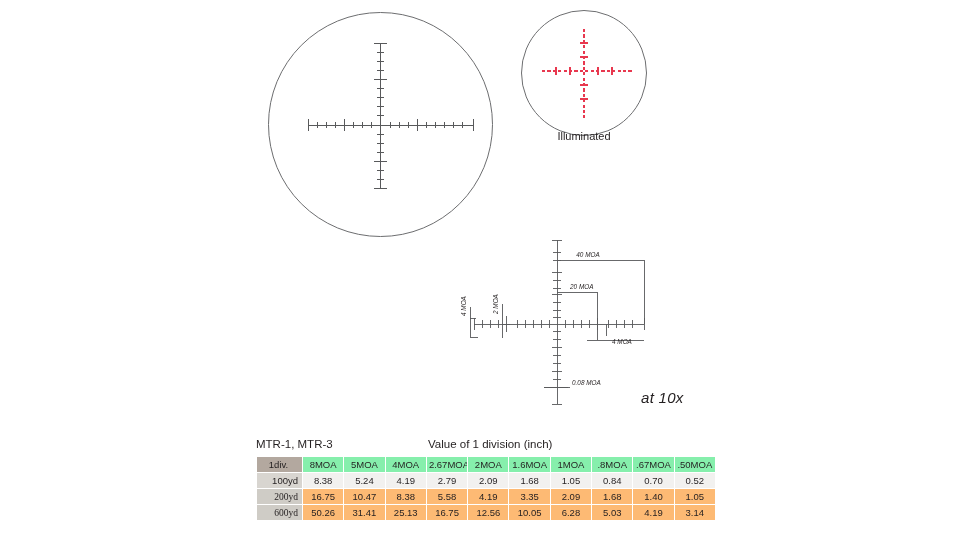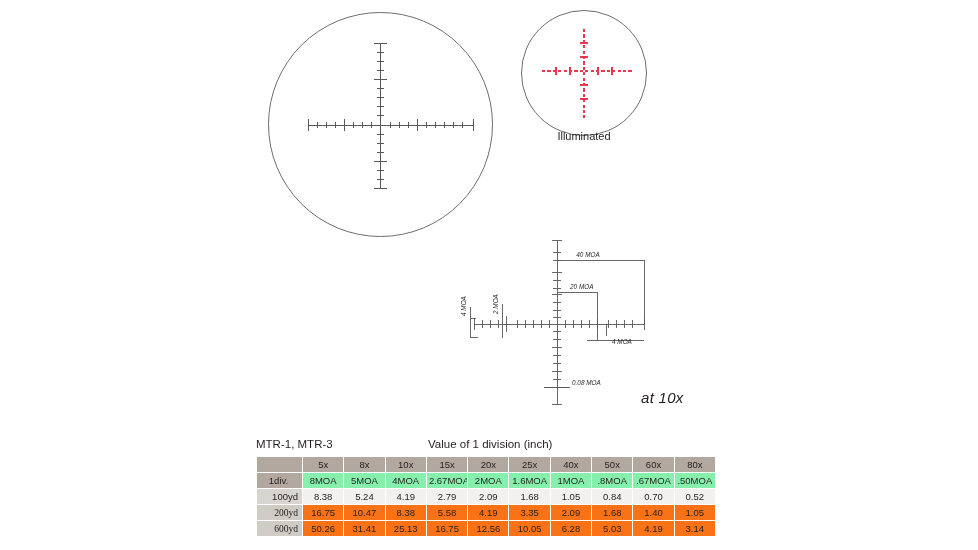--- a/index.html
+++ b/index.html
@@ -63,21 +63,21 @@
     white-space:nowrap;
     overflow:hidden;
   }
   table.spec col.c0{width:46px;}
   table.spec col.cx{width:41.3px;}
   tr.hdr-mag td{background:#b3a89f;font-size:9.5px;}
   tr.hdr-div td{background:#86efac;font-size:9.5px;}
   tr.hdr-mag td.corner,tr.hdr-div td.corner{background:#b3a89f;}
   tr.hdr-div td.corner{padding-right:4px;}
   tbody tr td{background:#f2f1ef;}
-  tbody tr.alt td{background:#f97316;}
+  tbody tr.alt td{background:#fdba74;}
   tbody tr td.rowhdr{background:#d8d5d0;text-align:right;padding-right:4px;}
   tbody tr.alt td.rowhdr{background:#cfccc6;text-align:right;padding-right:4px;font-family:Liberation Serif, serif;}
 </style>
 </head>
 <body>
 
 <div class="stage">
 
   <div class="abs" id="main-reticle-circle"></div>
 
@@ -263,33 +263,20 @@
           <col class="cx">
           <col class="cx">
         <col class="cx">
           <col class="cx">
           <col class="cx">
           <col class="cx">
           <col class="cx">
           <col class="cx">
       </colgroup>
       <tbody id="table-body">
-          <tr class="hdr-mag">
-            <td class="corner"></td>
-            <td>5x</td>
-            <td>8x</td>
-            <td>10x</td>
-            <td>15x</td>
-            <td>20x</td>
-            <td>25x</td>
-            <td>40x</td>
-            <td>50x</td>
-            <td>60x</td>
-            <td>80x</td>
-          </tr>
           <tr class="hdr-div">
             <td class="corner">1div.</td>
             <td>8MOA</td>
             <td>5MOA</td>
             <td>4MOA</td>
             <td>2.67MOA</td>
             <td>2MOA</td>
             <td>1.6MOA</td>
             <td>1MOA</td>
             <td>.8MOA</td>

